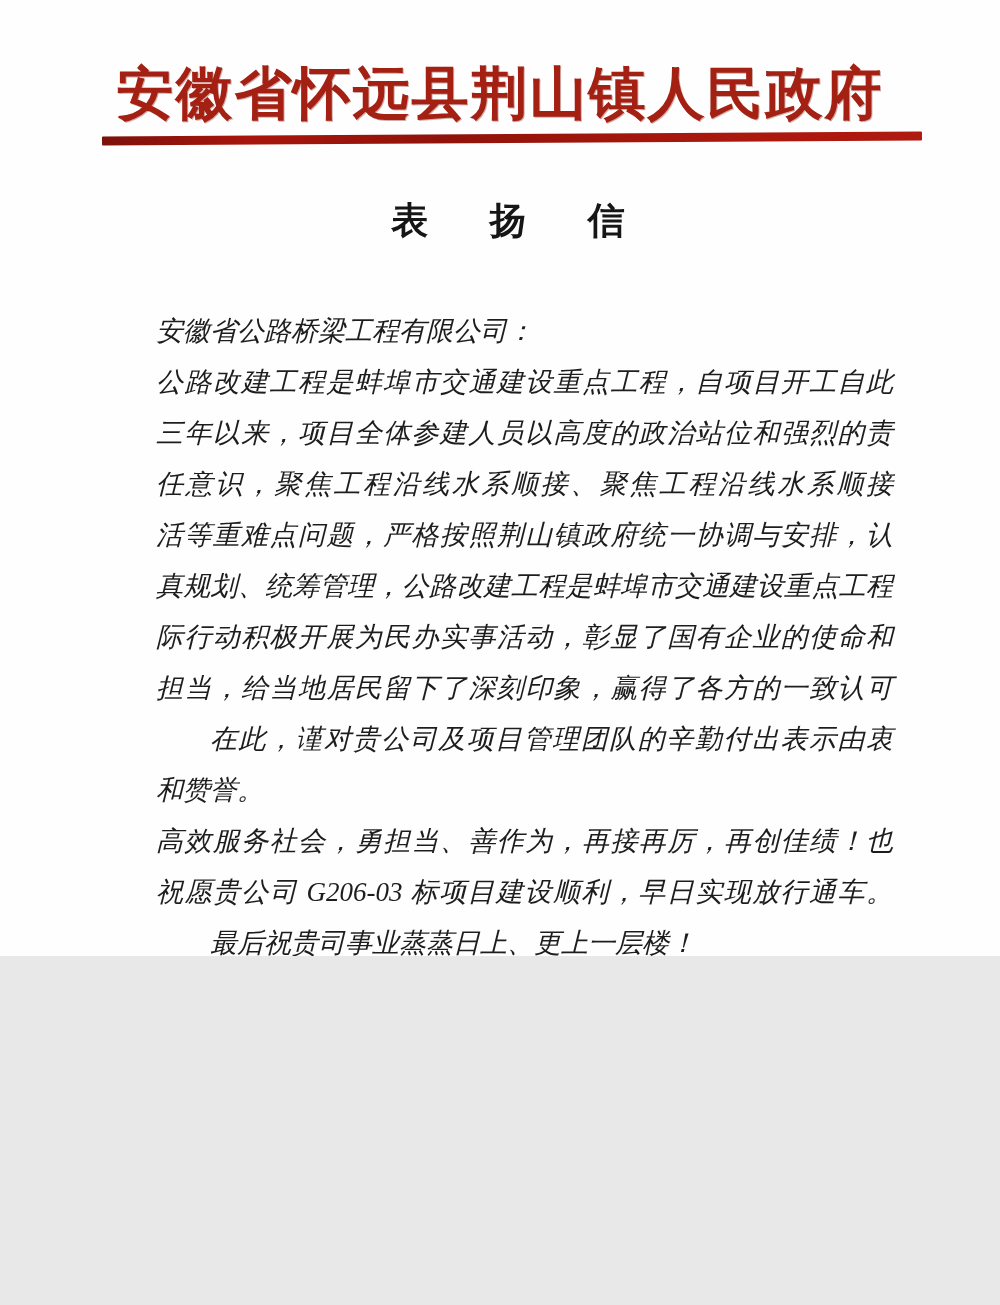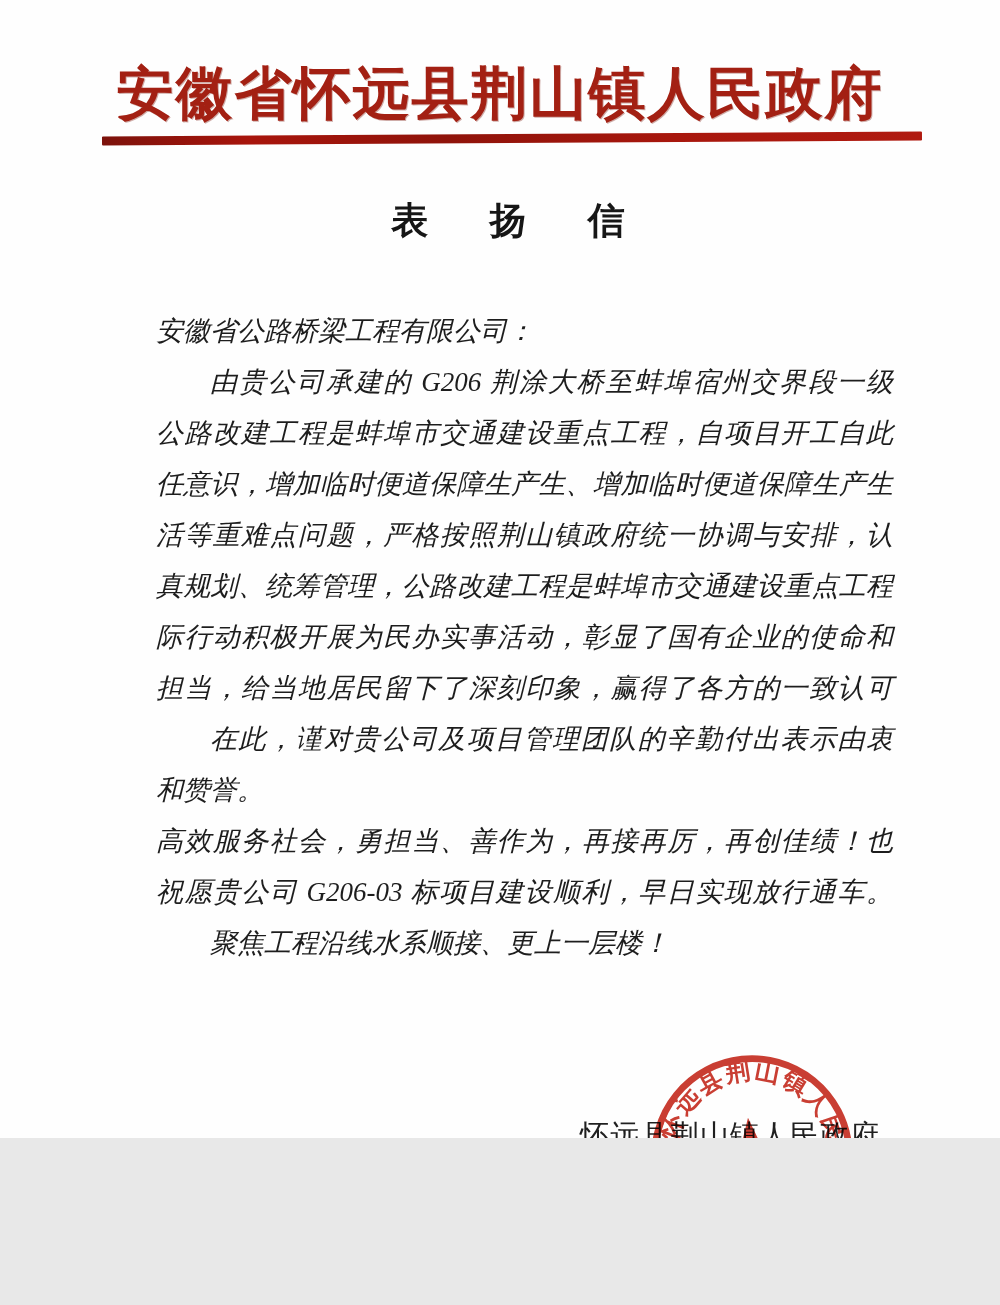--- a/index.html
+++ b/index.html
@@ -1,18 +1,18 @@
 <!DOCTYPE html>
 <html><head>
 <meta charset="utf-8">
 <style>
   html,body { margin:0; padding:0; background:#e8e8e8; }
   .page {
     position:relative;
-    width:1000px; height:1138px;
+    width:1000px; height:956px;
     margin:0 auto;
     background:#fefefe;
     overflow:hidden;
     font-family:"Liberation Serif","DejaVu Serif",serif;
     color:#1f1f1f;
   }
   
   .org-head {
     position:absolute; top:56px; left:0; right:0;
     text-align:center;
@@ -77,32 +77,32 @@
 
   <div class="org-head">安徽省怀远县荆山镇人民政府</div>
 
   <div class="red-rule"></div>
 
   <div class="doc-title">表 扬 信</div>
 
   <div class="body-block">
     <div class="line">安徽省公路桥梁工程有限公司：</div>
     <div id="body-lines">
-        <div class="line indent just">由贵公司承建的 G206 荆涂大桥至蚌埠宿州交界段一级</div>
         <div class="line just">公路改建工程是蚌埠市交通建设重点工程，自项目开工自此</div>
-        <div class="line just">任意识，增加临时便道保障生产生、增加临时便道保障生产生</div>
+        <div class="line just">三年以来，项目全体参建人员以高度的政治站位和强烈的责</div>
+        <div class="line just">任意识，聚焦工程沿线水系顺接、聚焦工程沿线水系顺接</div>
         <div class="line just">活等重难点问题，严格按照荆山镇政府统一协调与安排，认</div>
         <div class="line just">真规划、统筹管理，公路改建工程是蚌埠市交通建设重点工程</div>
         <div class="line just">际行动积极开展为民办实事活动，彰显了国有企业的使命和</div>
         <div class="line just">担当，给当地居民留下了深刻印象，赢得了各方的一致认可</div>
         <div class="line indent just">在此，谨对贵公司及项目管理团队的辛勤付出表示由衷</div>
         <div class="line">和赞誉。</div>
         <div class="line just">高效服务社会，勇担当、善作为，再接再厉，再创佳绩！也</div>
         <div class="line just">祝愿贵公司 G206-03 标项目建设顺利，早日实现放行通车。</div>
-        <div class="line indent">聚焦工程沿线水系顺接、更上一层楼！</div>
+        <div class="line indent">最后祝贵司事业蒸蒸日上、更上一层楼！</div>
       </div>
   </div>
 
   <div class="sig-org">怀远县荆山镇人民政府</div>
 
   <div class="sig-date">2023 年 12 月 15 日</div>
 
   <svg class="seal" viewBox="0 0 220 220">
     <circle cx="110" cy="110" r="101" fill="none" stroke="#c5291c" stroke-width="7"></circle>
     <polygon fill="#c5291c" points="110,70 120,98.2 149.9,99 126.2,117.3 134.7,146 110,129 85.3,146 93.8,117.3 70.1,99 100,98.2"></polygon>

